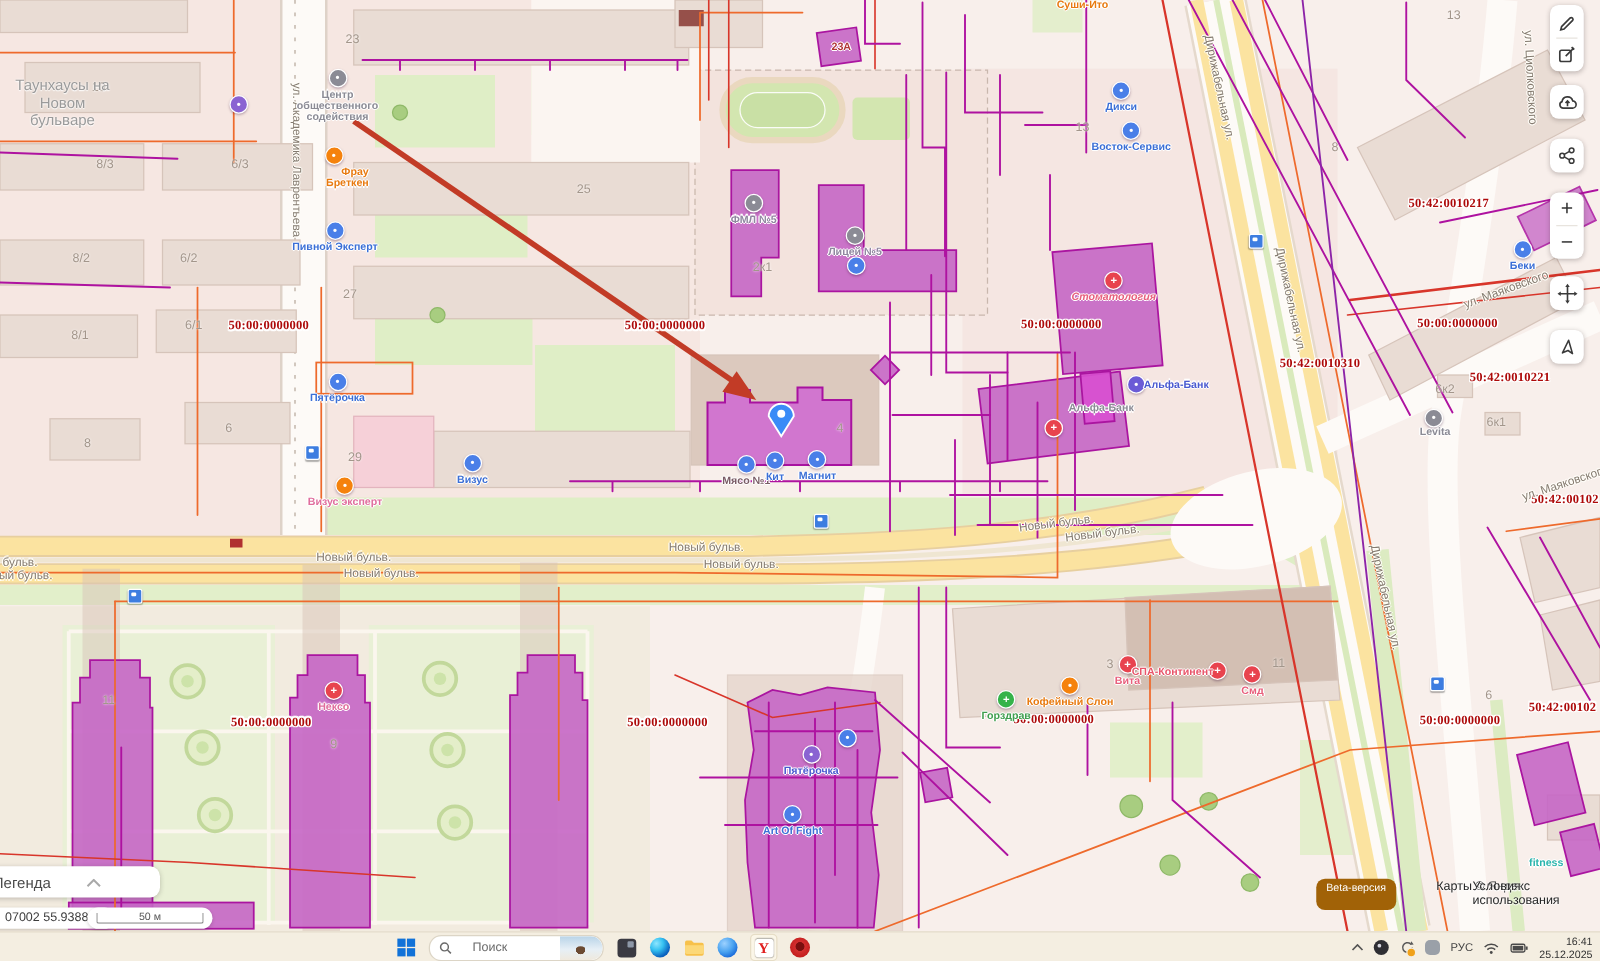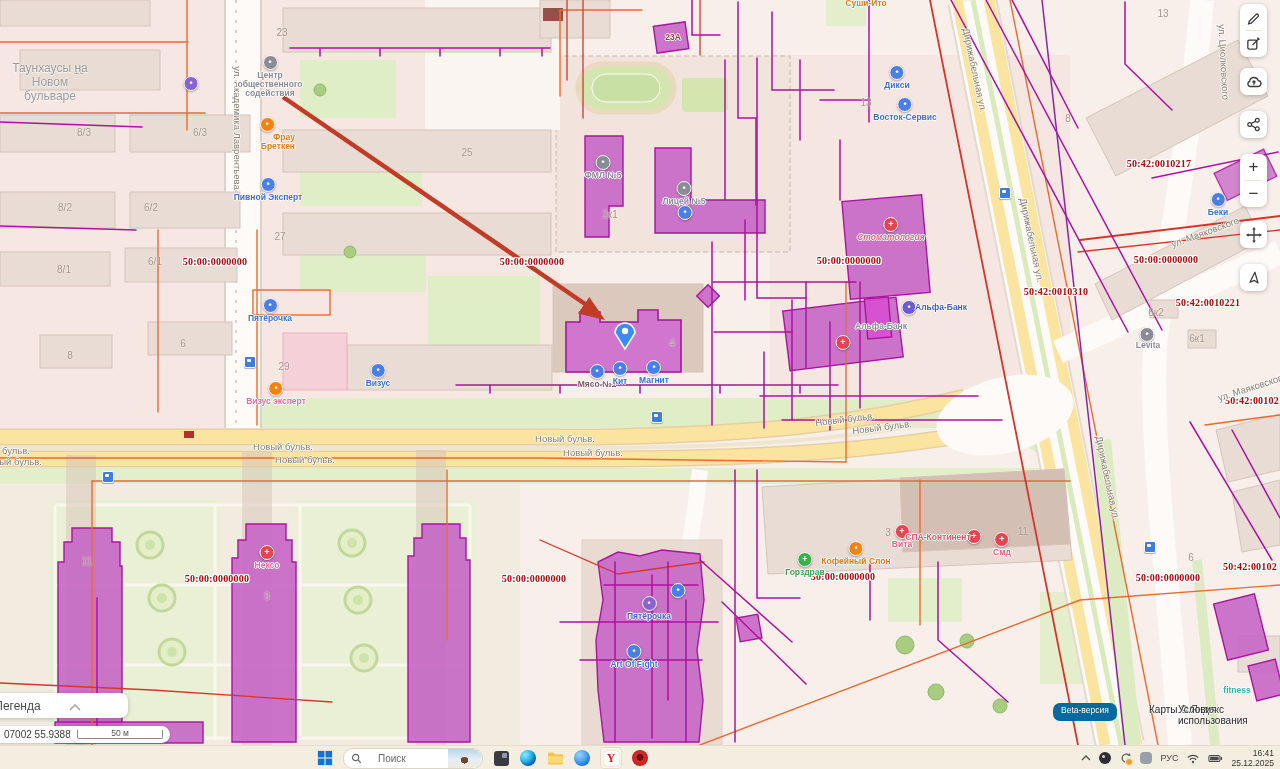--- a/index.html
+++ b/index.html
@@ -41,21 +41,21 @@
       box-shadow:0 1px 4px rgba(40,30,30,.25);display:flex;align-items:center;cursor:pointer;}
   #legend .lbl{margin-left:25px;font-size:12px;color:#4a4a4a;}
   #legend .chev{margin-left:28px;}
   #coords{position:absolute;left:-16px;top:726px;height:17px;background:#fff;border-radius:9px;
       padding:0 10px 0 20px;font-size:10px;color:#3c3c3c;line-height:17px;box-shadow:0 1px 3px rgba(40,30,30,.2);}
   #scalebar{position:absolute;left:70px;top:726px;width:100px;height:17px;background:#fff;border-radius:9px;
       box-shadow:0 1px 3px rgba(40,30,30,.2);}
   #scalebar .brk{position:absolute;left:7px;right:7px;top:4px;bottom:4px;border:1px solid #8a8a8a;border-top:none;border-radius:0 0 2px 2px;}
   #scalebar .txt{position:absolute;left:0;right:0;top:2px;text-align:center;font-size:8.5px;color:#555;}
   
-  #beta{position:absolute;left:1053px;top:703px;height:18px;line-height:14px;background:#0369a1;color:#fff;
+  #beta{position:absolute;left:1053px;top:703px;height:25px;line-height:14px;background:#a16207;color:#fff;
       border-radius:7px;padding:0 8px;font-size:8.5px;}
   .attr{position:absolute;top:704px;font-size:10px;color:#262626;text-shadow:0 0 2px #fff,0 1px 1px #fff;}
   
   #taskbar{position:absolute;left:0;top:745px;width:1280px;height:24px;background:#f4eee1;border-top:1px solid #e4dccc;}
   #tb-apps{position:absolute;left:316px;top:0;height:24px;display:flex;align-items:center;gap:9px;}
   .app{width:18px;height:18px;display:flex;align-items:center;justify-content:center;cursor:pointer;}
   #search-pill{width:138px;height:19px;background:#fff;border:1px solid #dcd5c6;border-radius:10px;
       display:flex;align-items:center;overflow:hidden;cursor:pointer;}
   #search-pill .ph{font-size:10px;color:#6a6a6a;margin-left:16px;flex:1;}
   #search-pill .widget{width:34px;height:19px;border-radius:0 10px 10px 0;
@@ -339,21 +339,21 @@
         <div class="street anchor" style="left: 1252px; top: 387px; transform: translate(-50%, -50%) rotate(-18deg);">ул. Маяковского</div>
         <div class="street anchor" style="left: 975px; top: 70px; transform: translate(-50%, -50%) rotate(78deg);">Дирижабельная ул.</div>
         <div class="street anchor" style="left: 1032px; top: 240px; transform: translate(-50%, -50%) rotate(78deg);">Дирижабельная ул.</div>
         <div class="street anchor" style="left: 1108px; top: 478px; transform: translate(-50%, -50%) rotate(78deg);">Дирижабельная ул.</div>
         <div class="street anchor" style="left: 1224px; top: 62px; transform: translate(-50%, -50%) rotate(87deg);">ул. Циолковского</div>
       </div>
     <div>
 
     <div class="bnum anchor" style="left: 79px; top: 70px; transform: translate(-50%, -50%) rotate(0deg);">10</div>
         <div class="bnum anchor" style="left: 84px; top: 132px; transform: translate(-50%, -50%) rotate(0deg);">8/3</div>
-        <div class="bnum anchor" style="left: 200px; top: 132px; transform: translate(-50%, -50%) rotate(0deg);">6/3</div>
+        <div class="bnum anchor" style="left: 192px; top: 132px; transform: translate(-50%, -50%) rotate(0deg);">6/3</div>
         <div class="bnum anchor" style="left: 65px; top: 207px; transform: translate(-50%, -50%) rotate(0deg);">8/2</div>
         <div class="bnum anchor" style="left: 151px; top: 207px; transform: translate(-50%, -50%) rotate(0deg);">6/2</div>
         <div class="bnum anchor" style="left: 64px; top: 269px; transform: translate(-50%, -50%) rotate(0deg);">8/1</div>
         <div class="bnum anchor" style="left: 155px; top: 261px; transform: translate(-50%, -50%) rotate(0deg);">6/1</div>
         <div class="bnum anchor" style="left: 70px; top: 355px; transform: translate(-50%, -50%) rotate(0deg);">8</div>
         <div class="bnum anchor" style="left: 183px; top: 343px; transform: translate(-50%, -50%) rotate(0deg);">6</div>
         <div class="bnum anchor" style="left: 282px; top: 32px; transform: translate(-50%, -50%) rotate(0deg);">23</div>
         <div class="bnum anchor" style="left: 467px; top: 152px; transform: translate(-50%, -50%) rotate(0deg);">25</div>
         <div class="bnum anchor" style="left: 280px; top: 236px; transform: translate(-50%, -50%) rotate(0deg);">27</div>
         <div class="bnum anchor" style="left: 284px; top: 366px; transform: translate(-50%, -50%) rotate(0deg);">29</div>

